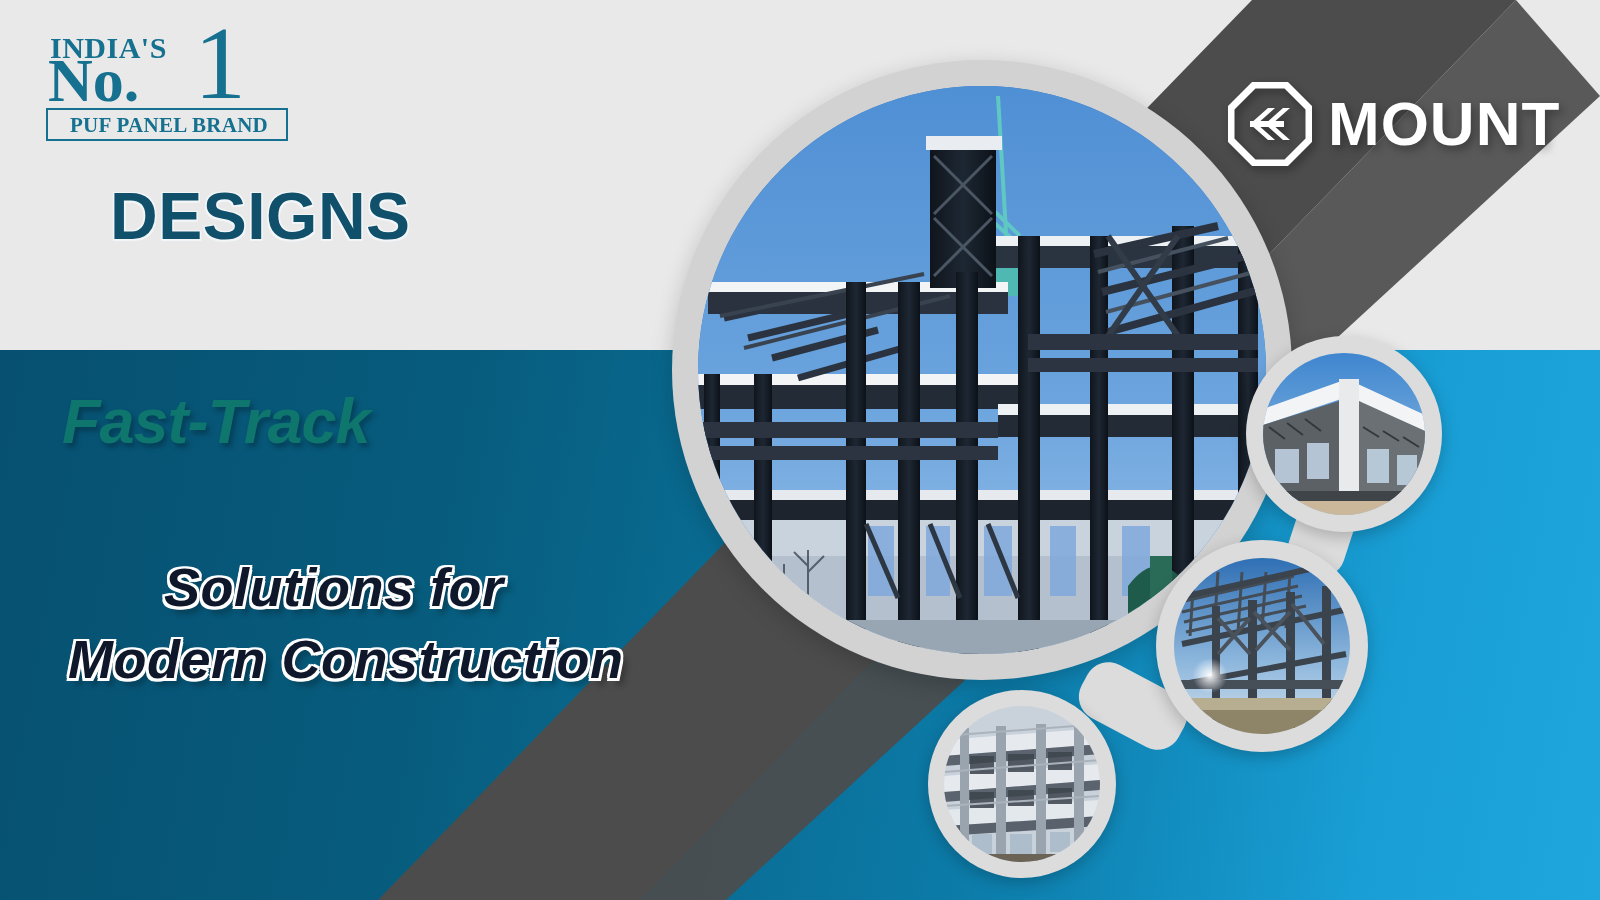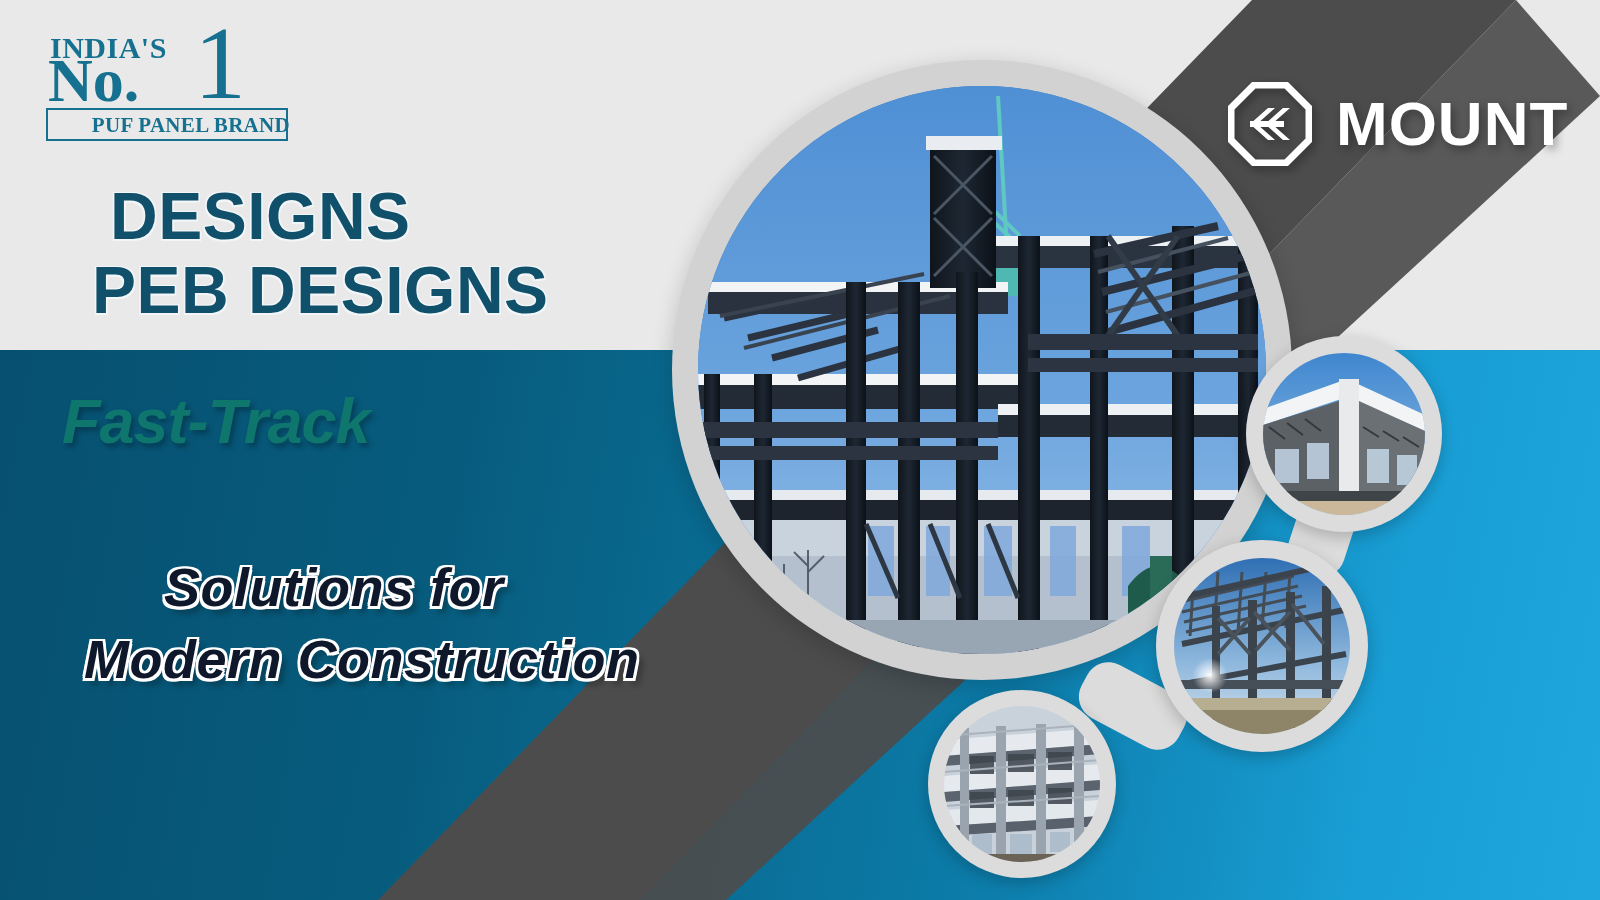--- a/index.html
+++ b/index.html
@@ -105,21 +105,21 @@
     border: 2px solid #15718f;
     box-sizing: border-box;
   }
   .badge-box-label {
     position: absolute;
     left: 0;
     top: 0;
     width: 242px;
     height: 33px;
     line-height: 31px;
-    text-align: right;
+    text-align: center;
     font-family: "Liberation Serif", serif;
     font-size: 21px;
     font-weight: 700;
     letter-spacing: 0.3px;
     color: #15718f;
   }
 
   
   .headline {
     position: absolute;
@@ -179,31 +179,31 @@
        0px   -2.5px 0 #ffffff,
        0px    2.5px 0 #ffffff,
       -2.5px  0px   0 #ffffff,
        2.5px  0px   0 #ffffff,
        6px 7px 6px rgba(0,0,0,0.30);
   }
   .subtitle-line.s1 {
     margin-left: 96px;
   }
   .subtitle-line.s2 {
-    margin-left: 16px;
+    margin-left: 0px;
   }
 
   
   .mount-logo {
     position: absolute;
     left: 1228px;
     top: 82px;
     display: flex;
     align-items: center;
-    gap: 24px;
+    gap: 16px;
     filter: drop-shadow(3px 4px 5px rgba(0,0,0,0.35));
   }
   .mount-mark {
     width: 84px;
     height: 84px;
     flex: none;
   }
   .mount-word {
     font-size: 62px;
     font-weight: 700;
@@ -544,21 +544,20 @@
     <div class="badge-indias">INDIA'S</div>
     <div class="badge-no">No.</div>
     <div class="badge-one">1</div>
     <div class="badge-box">
       <div class="badge-box-label">PUF PANEL BRAND</div>
     </div>
   </div>
 
   <div class="headline">
     <div class="headline-line l1">DESIGNS</div>
-    <div class="headline-line l2">PEB DESIGNS</div>
   </div>
 
   <div class="fast-track">Fast-Track</div>
 
   <div class="subtitle">
     <div class="subtitle-line s1">Solutions for</div>
     <div class="subtitle-line s2">Modern Construction</div>
   </div>
 
   <div class="mount-logo">

